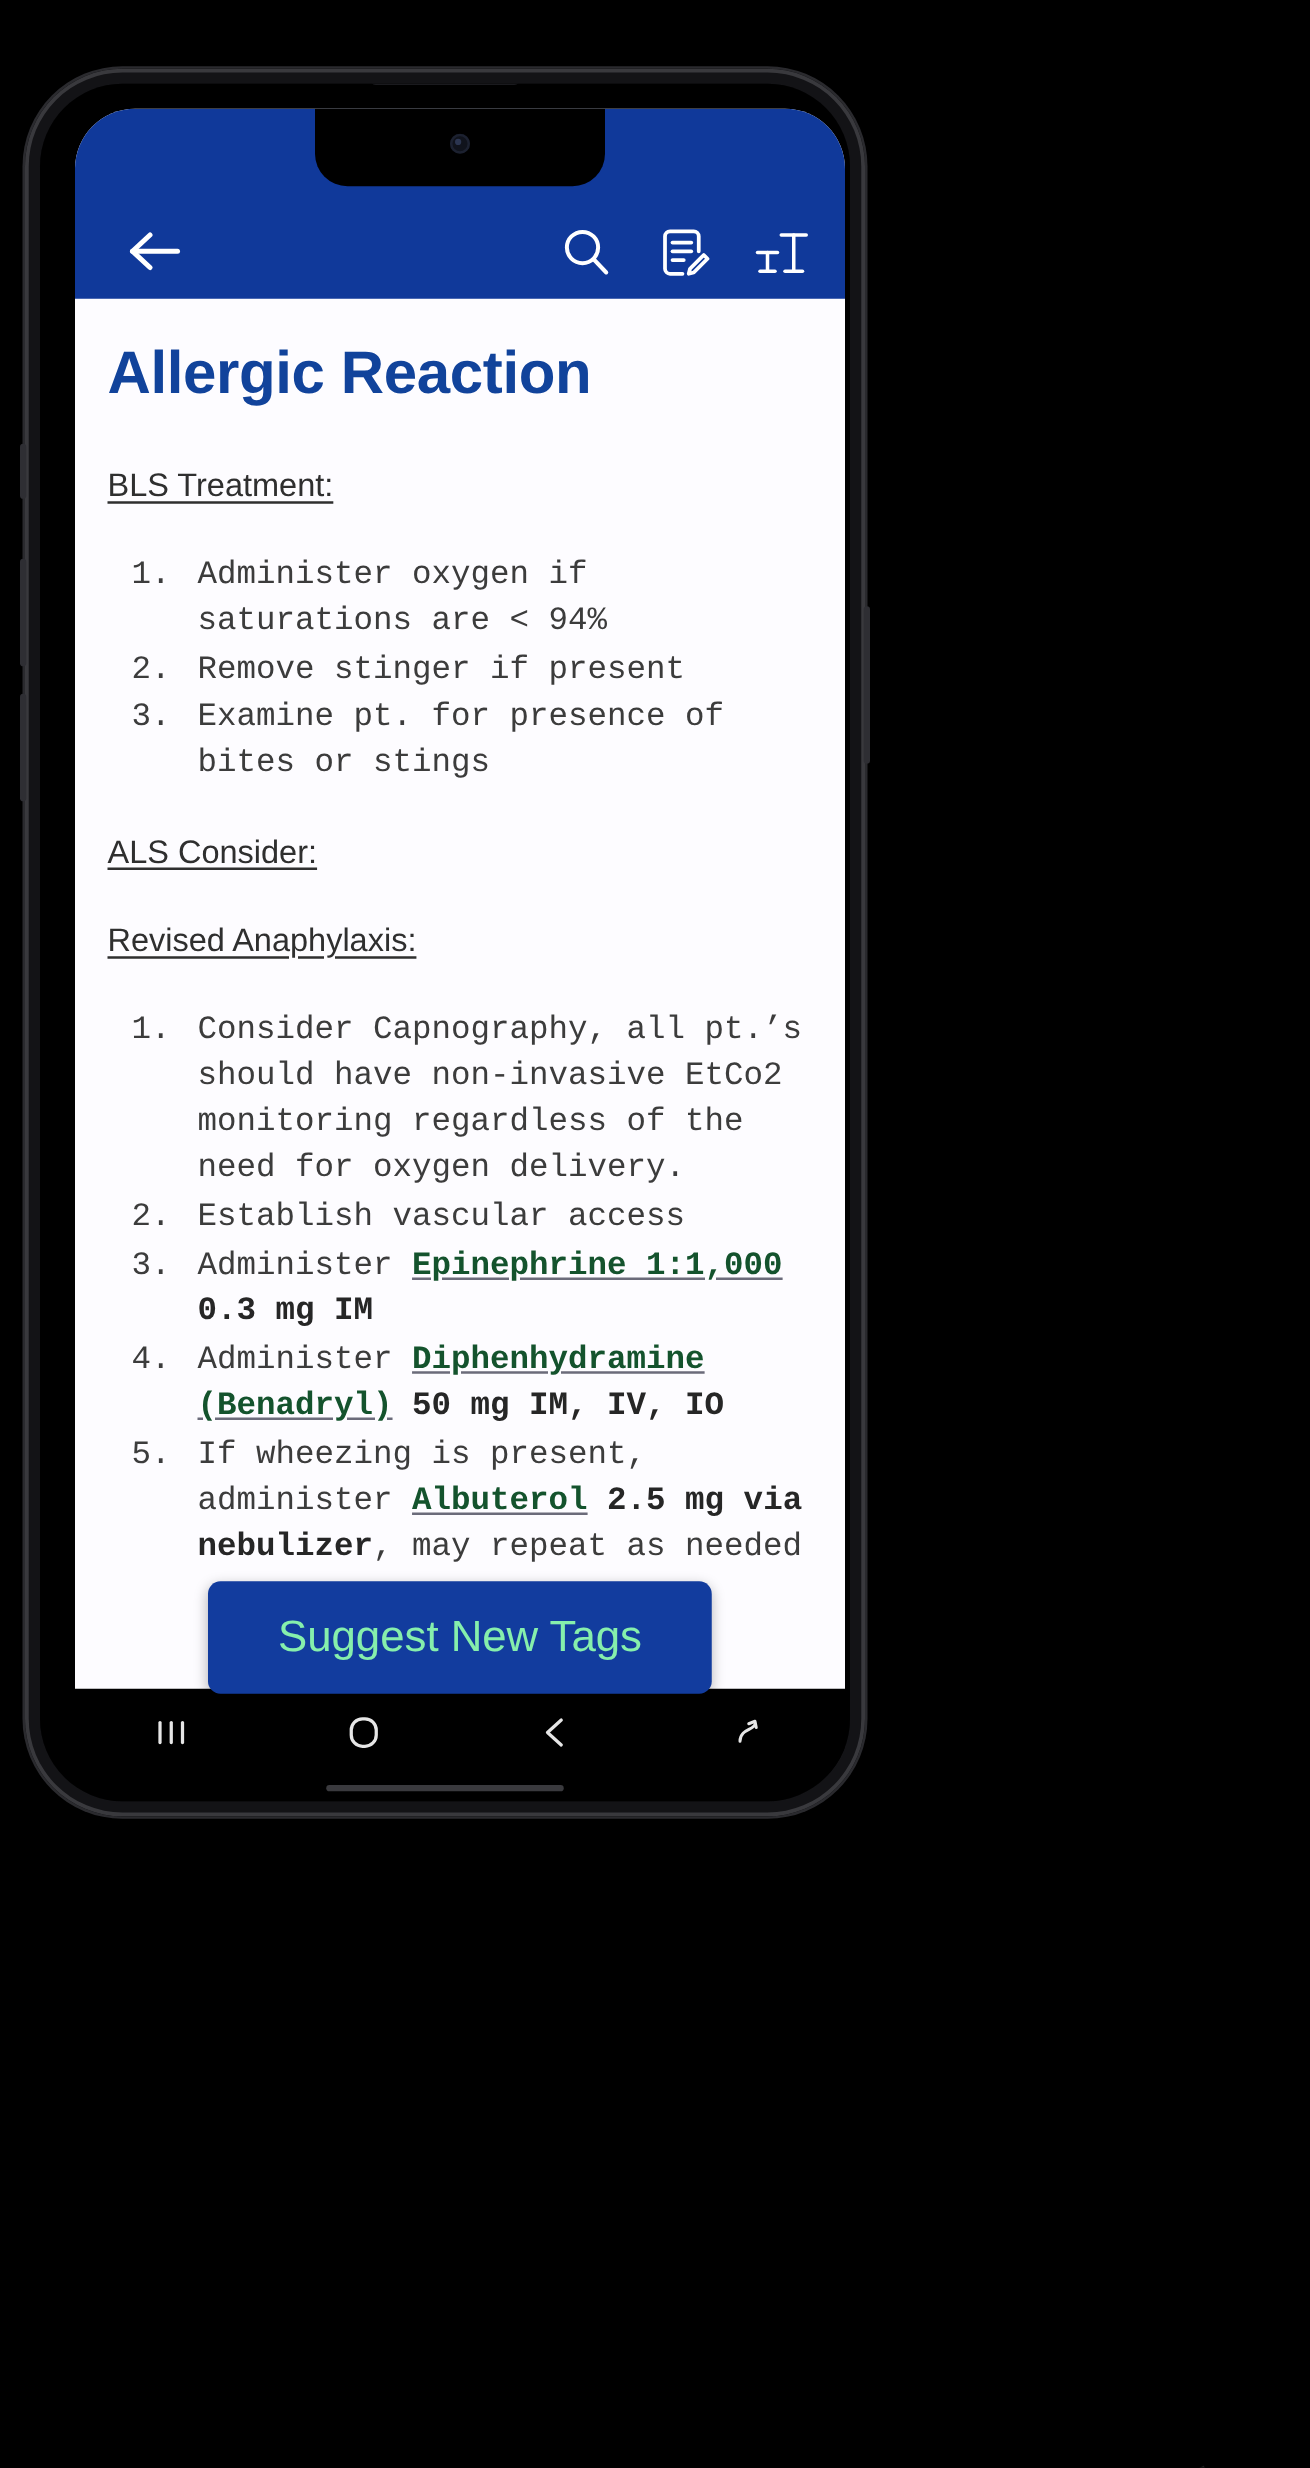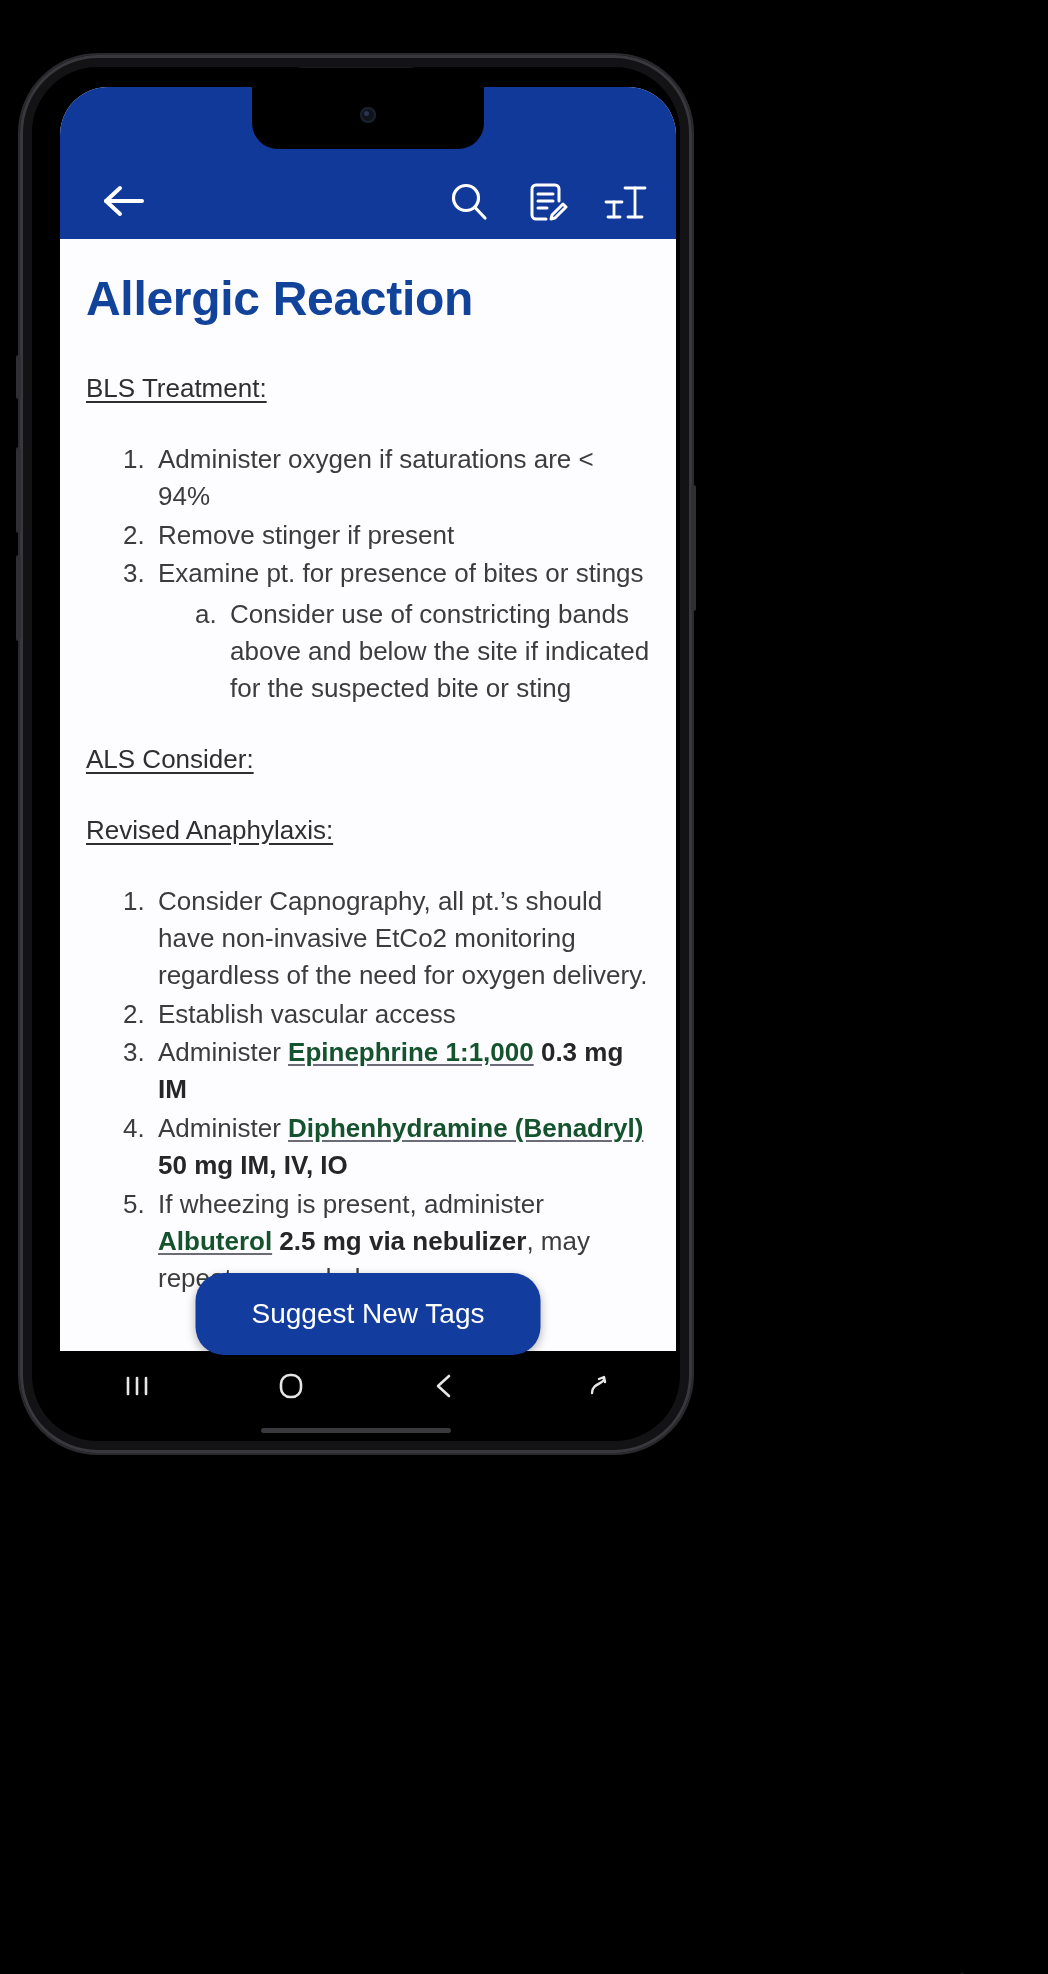--- a/index.html
+++ b/index.html
@@ -46,31 +46,31 @@
 
   
   #content{position:absolute;left:0;top:152px;width:616px;height:1170px;
            background:#fdfcff;overflow:hidden;}
   #doc{padding:34px 26px 0 26px;color:#3c3c3c;font-size:26px;line-height:1.42;}
   #doc h1{margin:0 0 44px 0;font-size:48px;line-height:1.1;color:#11439b;
           font-weight:bold;letter-spacing:-0.3px;}
   #doc p{margin:0 0 36px 0;}
   #doc .hd{margin:0 0 34px 0;font-weight:normal;color:#2f2f2f;
            text-decoration:underline;text-underline-offset:4px;}
-  #doc ol{margin:0 0 34px 0;padding-left:66px;}
+  #doc ol{margin:0 0 34px 0;padding-left:66px;font-family:Liberation Mono, monospace;}
   #doc ol li{margin:0 0 2px 0;padding-left:6px;}
   #doc ol.alpha{list-style-type:lower-alpha;margin:4px 0 0 0;padding-left:66px;}
   #doc b{color:#262626;}
   a.drug{color:#14532d;font-weight:bold;text-decoration:underline;
          text-underline-offset:3px;text-decoration-color:#6b6b7a;}
 
   
   #fab{position:absolute;left:50%;transform:translateX(-50%);bottom:54px;z-index:8;
-       background:#123c9e;color:#ffffff;border:none;border-radius:28px;
-       padding:25px 56px;font-size:28px;font-family:"Liberation Sans",sans-serif;
+       background:#123c9e;color:#86efac;border:none;border-radius:10px;
+       padding:25px 56px;font-size:35px;font-family:"Liberation Sans",sans-serif;
        cursor:pointer;box-shadow:0 3px 10px rgba(0,0,0,.28);white-space:nowrap;}
 
   
   #navbar{position:absolute;left:28px;bottom:20px;width:616px;height:70px;
           background:#000;display:flex;align-items:center;justify-content:space-around;}
   #navbar .nv{display:flex;align-items:center;justify-content:center;
               width:90px;height:56px;cursor:pointer;}
   #home-indicator{position:absolute;left:50%;transform:translateX(-50%);
                   bottom:8px;width:190px;height:5px;border-radius:3px;background:#3a3a3e;}
 </style>
@@ -142,25 +142,20 @@
 
           <ol>
             <li>
               <span>Administer oxygen if saturations are &lt; 94%</span>
             </li>
             <li>
               <span>Remove stinger if present</span>
             </li>
             <li>
               <span>Examine pt. for presence of bites or stings</span>
-              <ol class="alpha">
-                <li>
-                  <span>Consider use of constricting bands above and below the site if indicated for the suspected bite or sting</span>
-                </li>
-              </ol>
             </li>
           </ol>
 
           <div class="hd">ALS Consider:</div>
           <div class="hd">Revised Anaphylaxis:</div>
 
           <ol>
             <li>
               <span>Consider Capnography, all pt.’s should have non-invasive EtCo2 monitoring regardless of the need for oxygen delivery.</span>
             </li>

